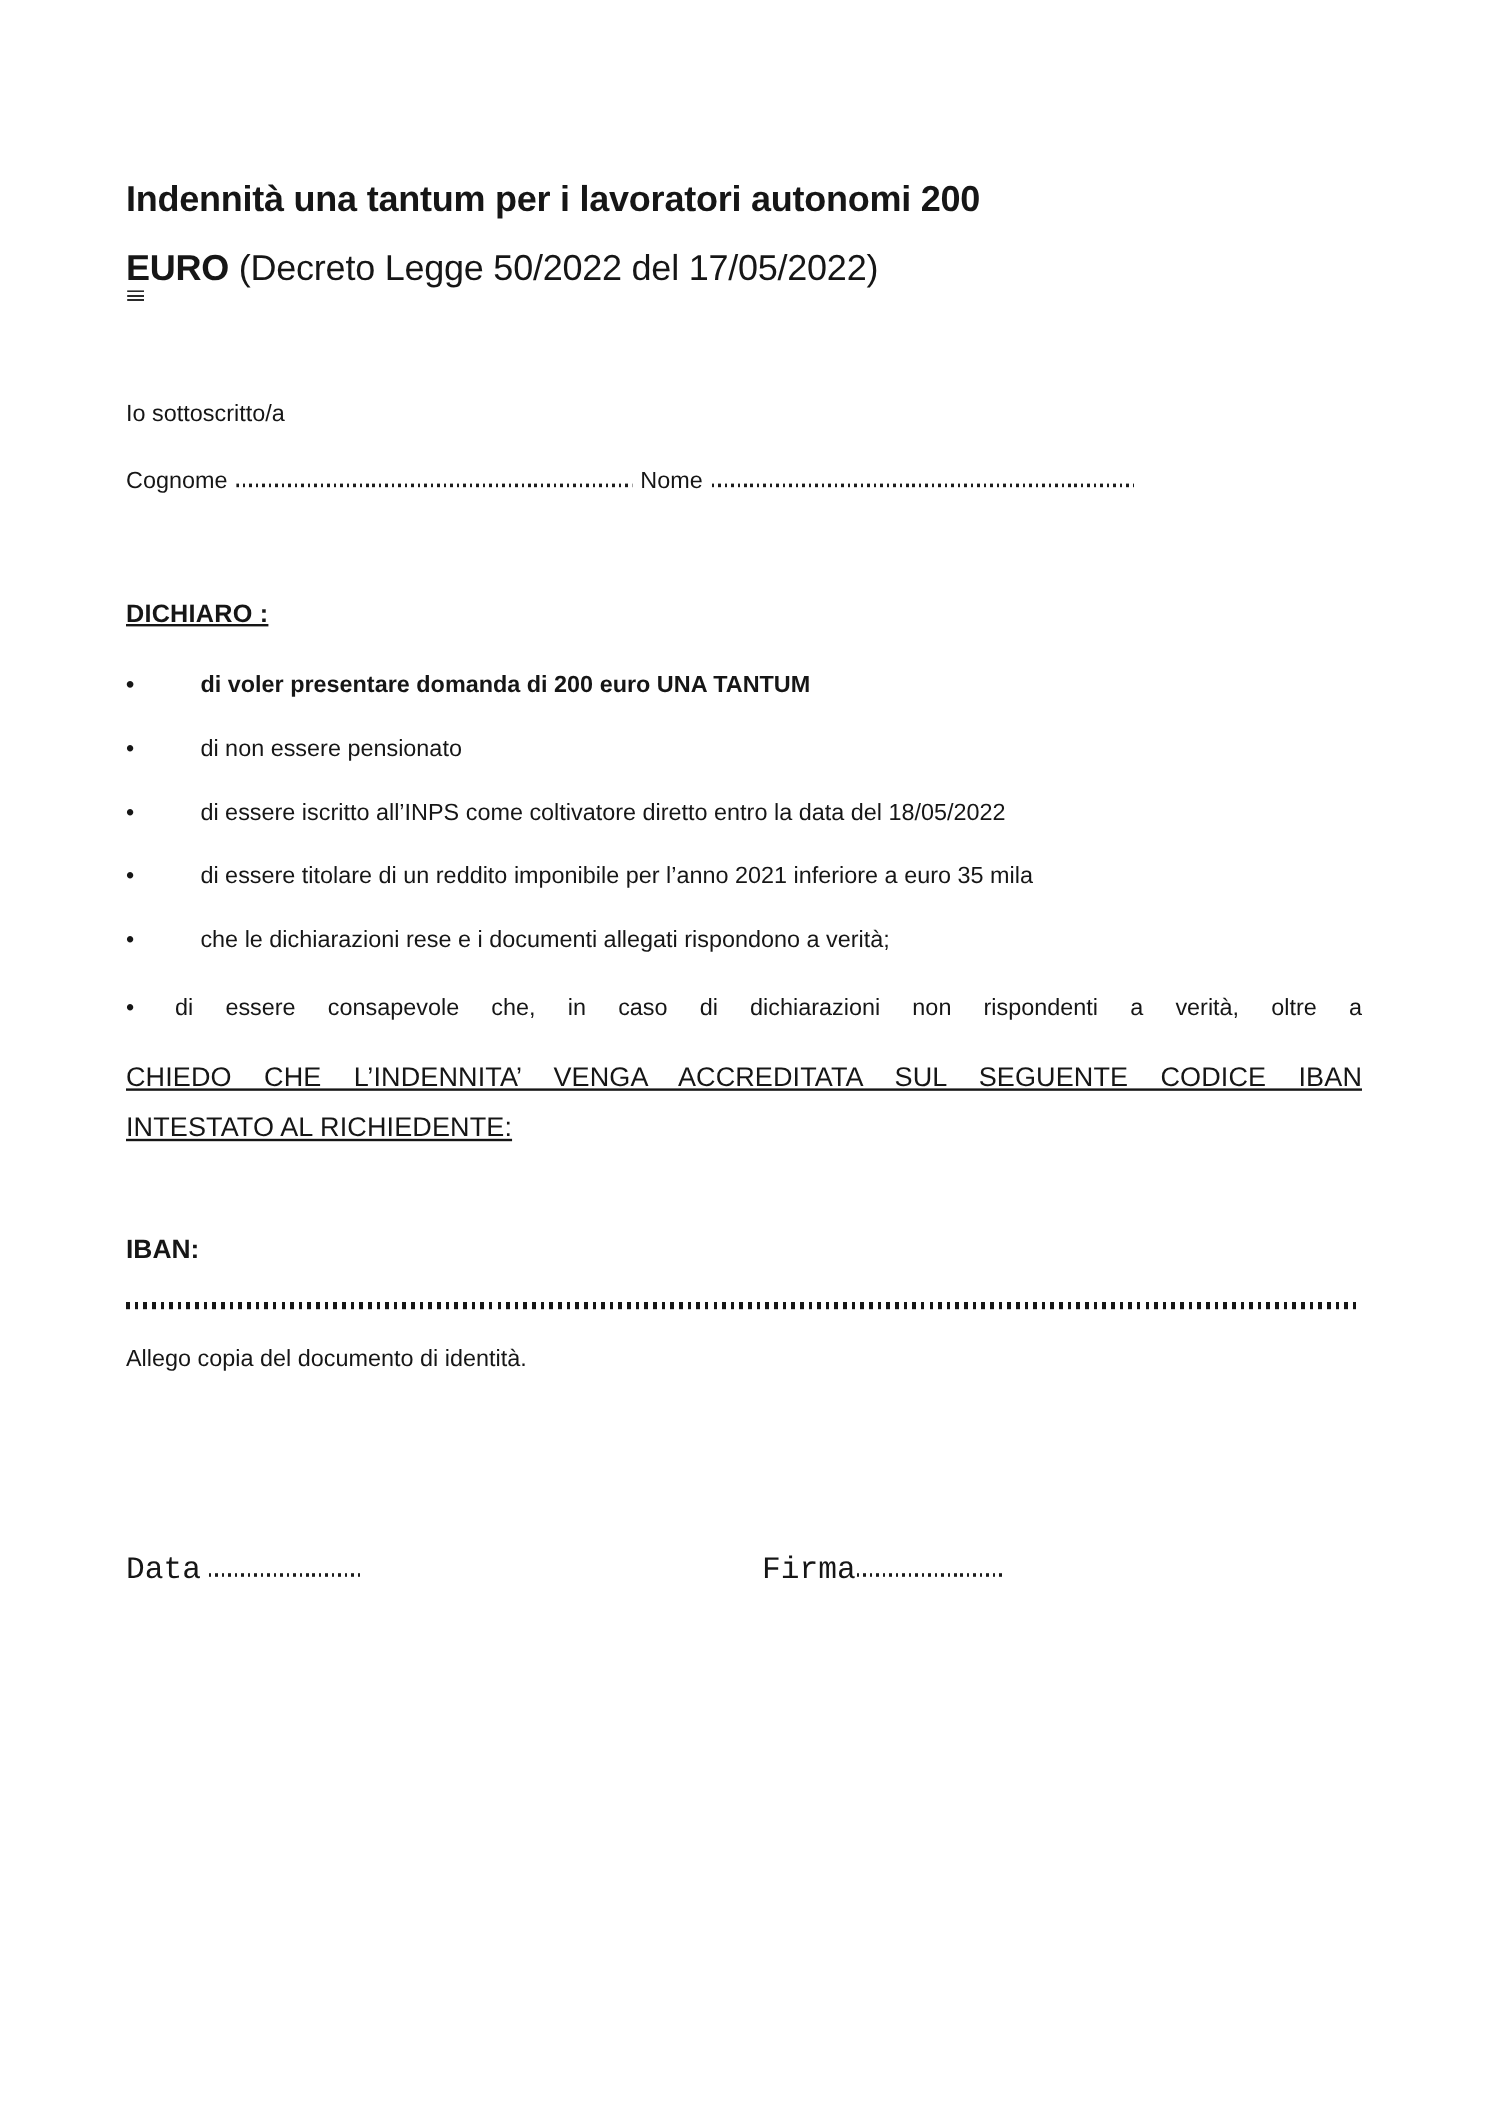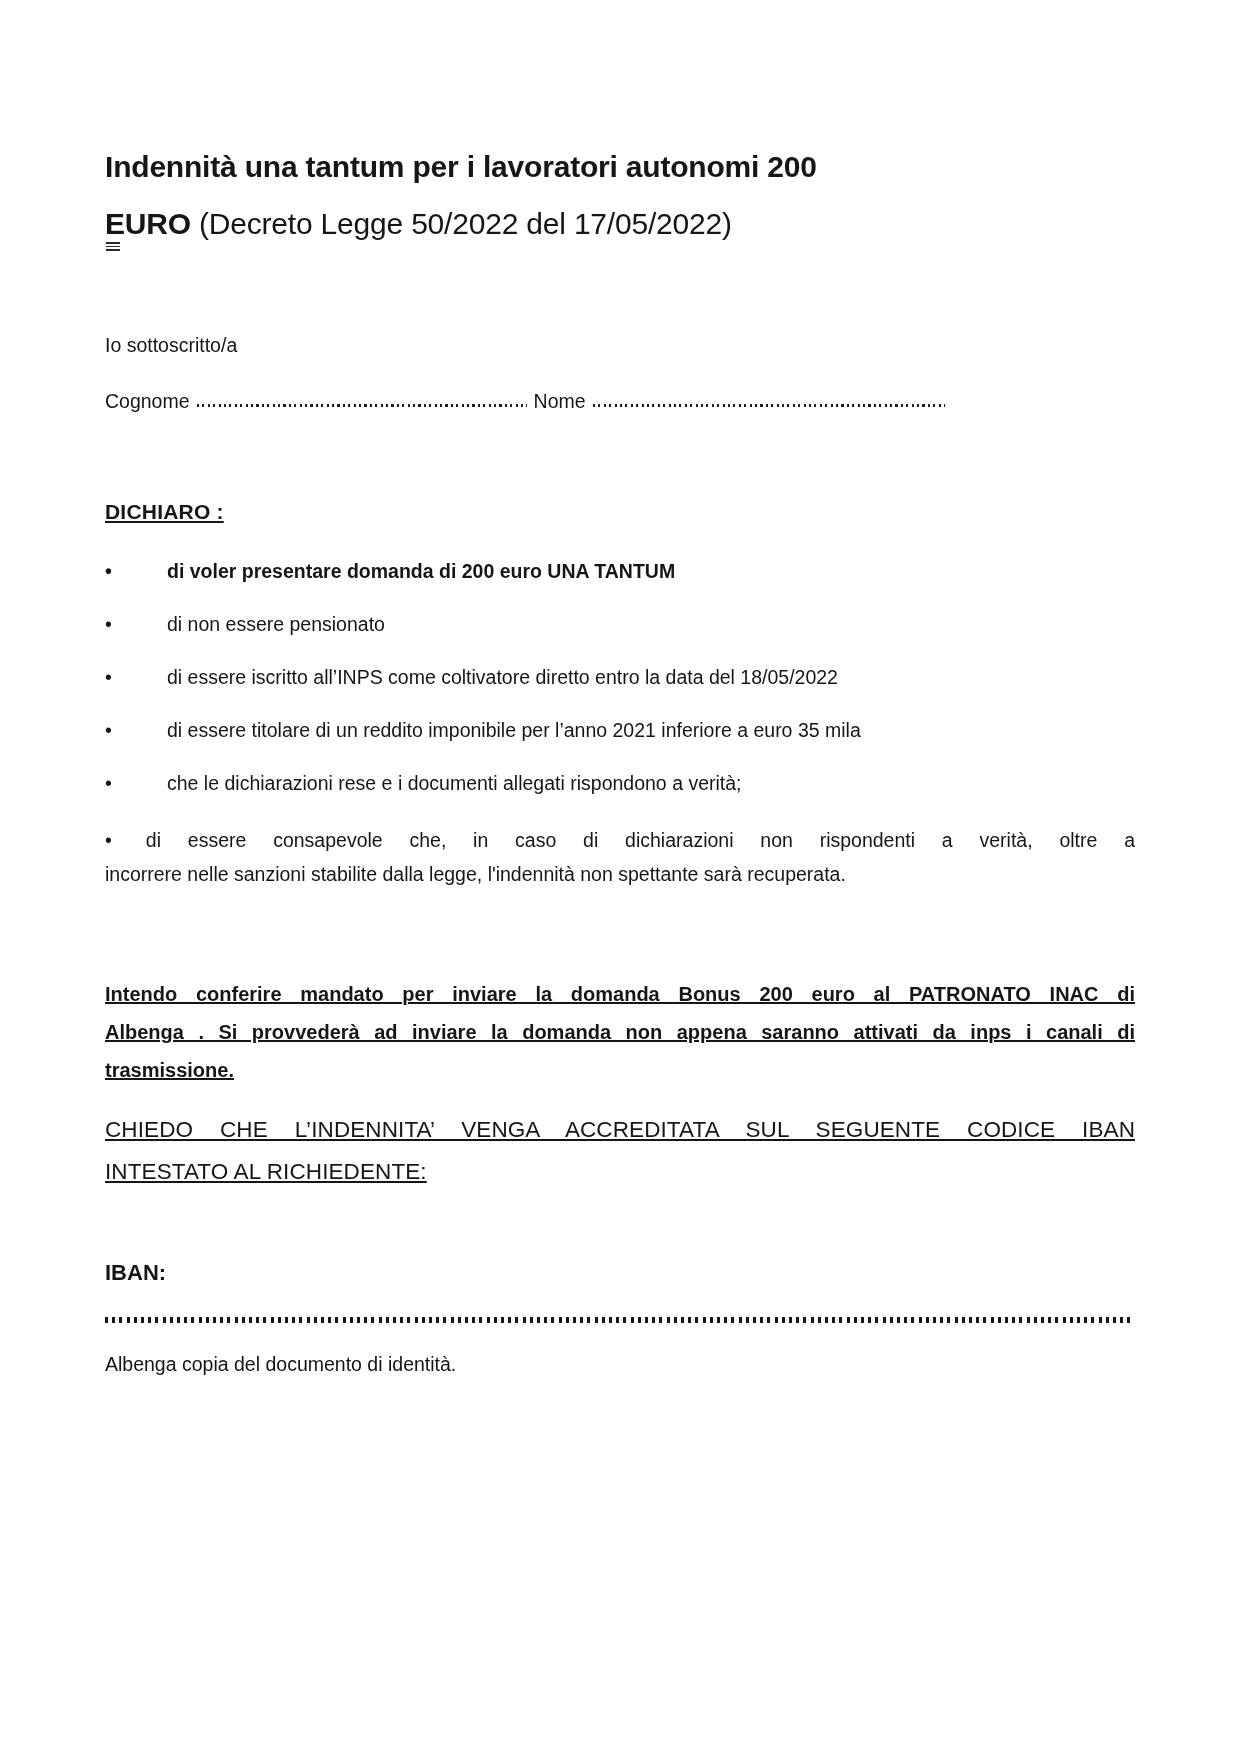--- a/index.html
+++ b/index.html
@@ -135,38 +135,32 @@
       <span class="marker">•</span>
       <span class="btxt">di essere titolare di un reddito imponibile per l’anno 2021 inferiore a euro 35 mila</span>
     </div>
     <div class="bullet-row">
       <span class="marker">•</span>
       <span class="btxt">che le dichiarazioni rese e i documenti allegati rispondono a verità;</span>
     </div>
 
     <div class="bullet-just">
       <span class="jline"><span class="marker-inline">•</span><span>di essere consapevole che, in caso di dichiarazioni non rispondenti a verità, oltre a</span></span>
-      <span class="pline">incorrere nelle sanzioni stabilite dalla legge, l'indennità non spettante sarà recuperata.</span>
     </div>
 
-    <div class="mandate">
-      <span class="jline">Intendo conferire mandato per inviare la domanda Bonus 200 euro al PATRONATO INAC di</span>
-      <span class="jline">Albenga . Si provvederà ad inviare la domanda non appena saranno attivati da inps i canali di</span>
-      <span class="pline">trasmissione.</span>
-    </div>
 
     <div class="request">
       <span class="jline">CHIEDO CHE L’INDENNITA’ VENGA ACCREDITATA SUL SEGUENTE CODICE IBAN</span>
       <span class="pline">INTESTATO AL RICHIEDENTE:</span>
     </div>
 
     <p class="iban-label">IBAN:</p>
     <div class="iban-dots"></div>
 
-    <p class="body-line allego">Albenga copia del documento di identità.</p>
+    <p class="body-line allego">Allego copia del documento di identità.</p>
 
     <div class="footer-row">
       <div class="footer-cell-left">
         <span>Data</span><span class="leader w-data lead-gap"></span>
       </div>
       <div class="footer-cell-right">
         <span>Firma</span><span class="leader w-firma lead-tight"></span>
       </div>
     </div>
 

